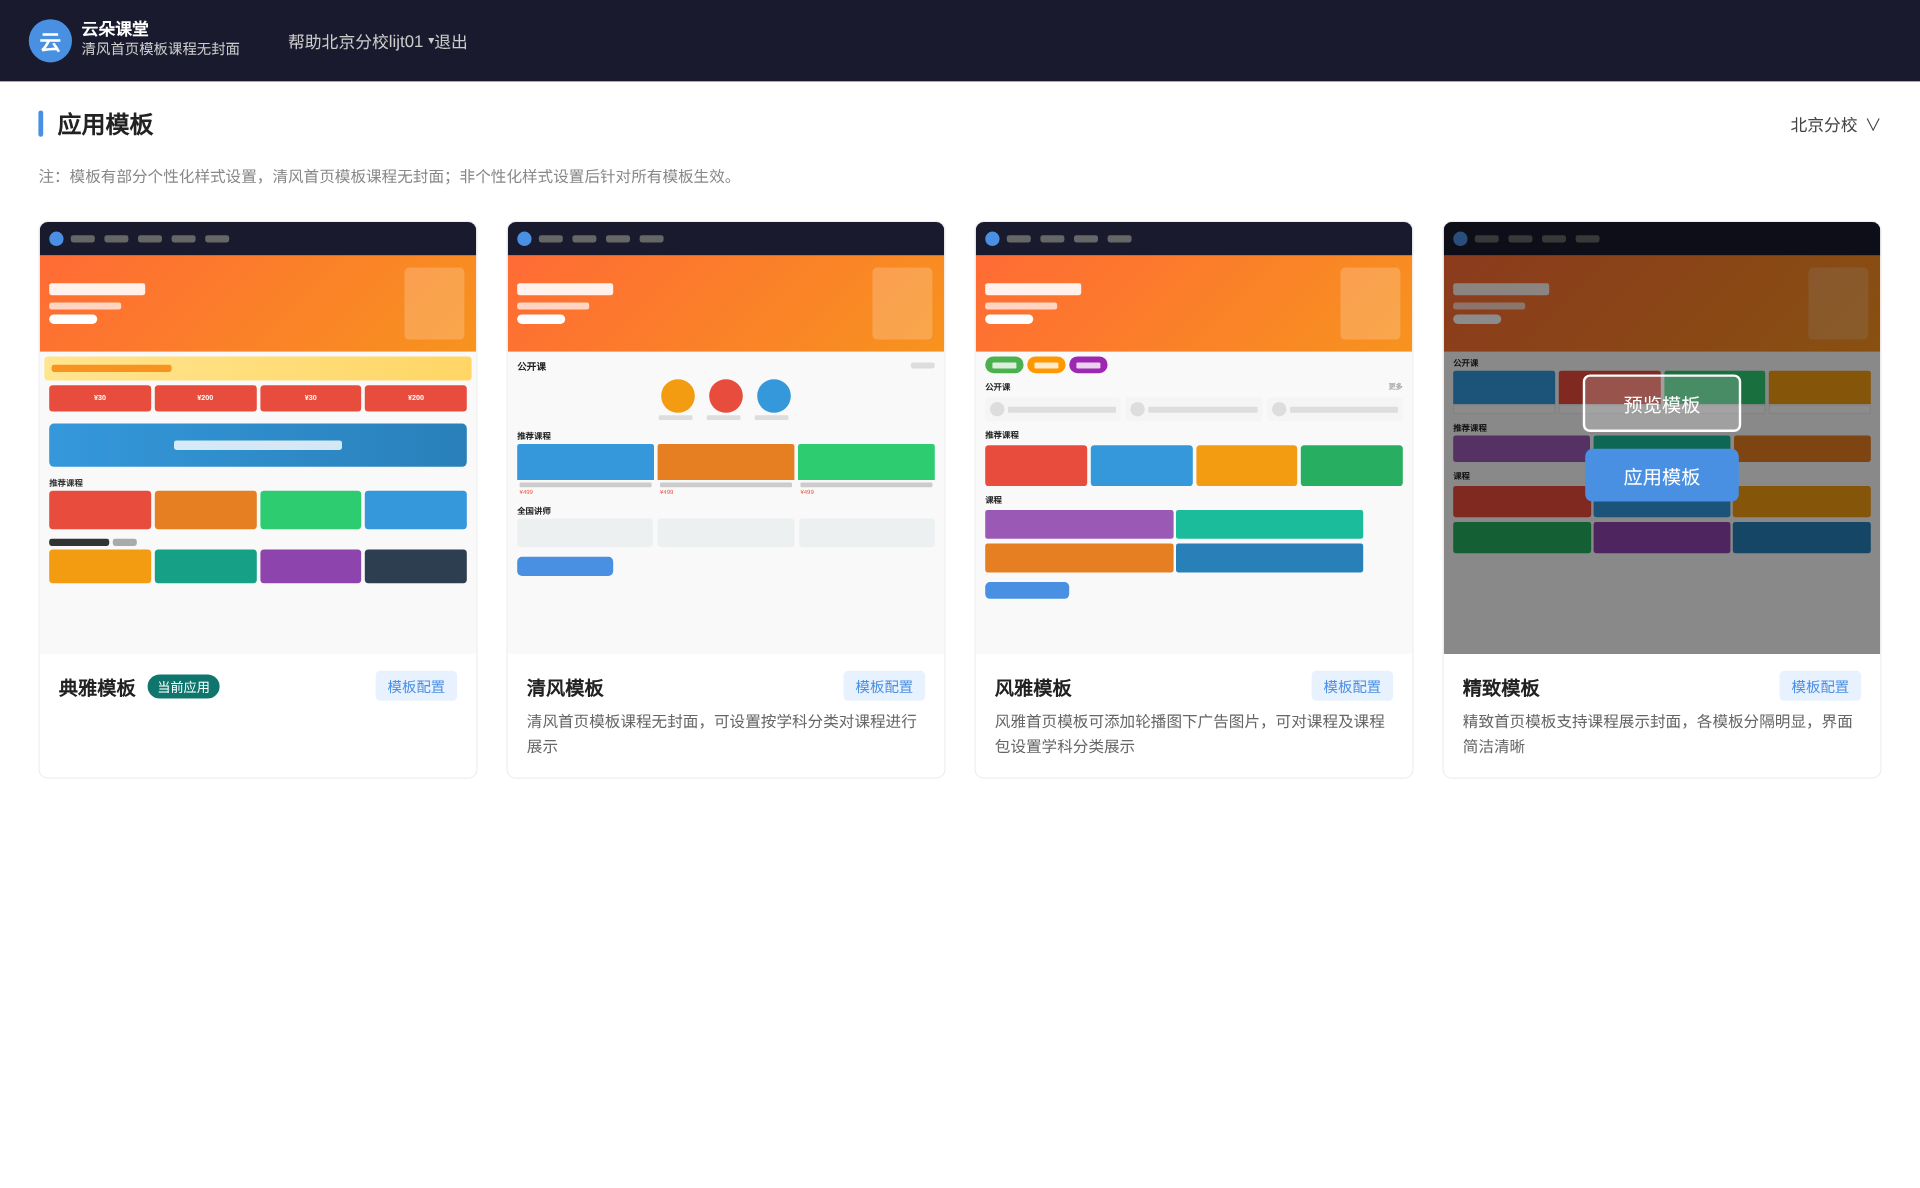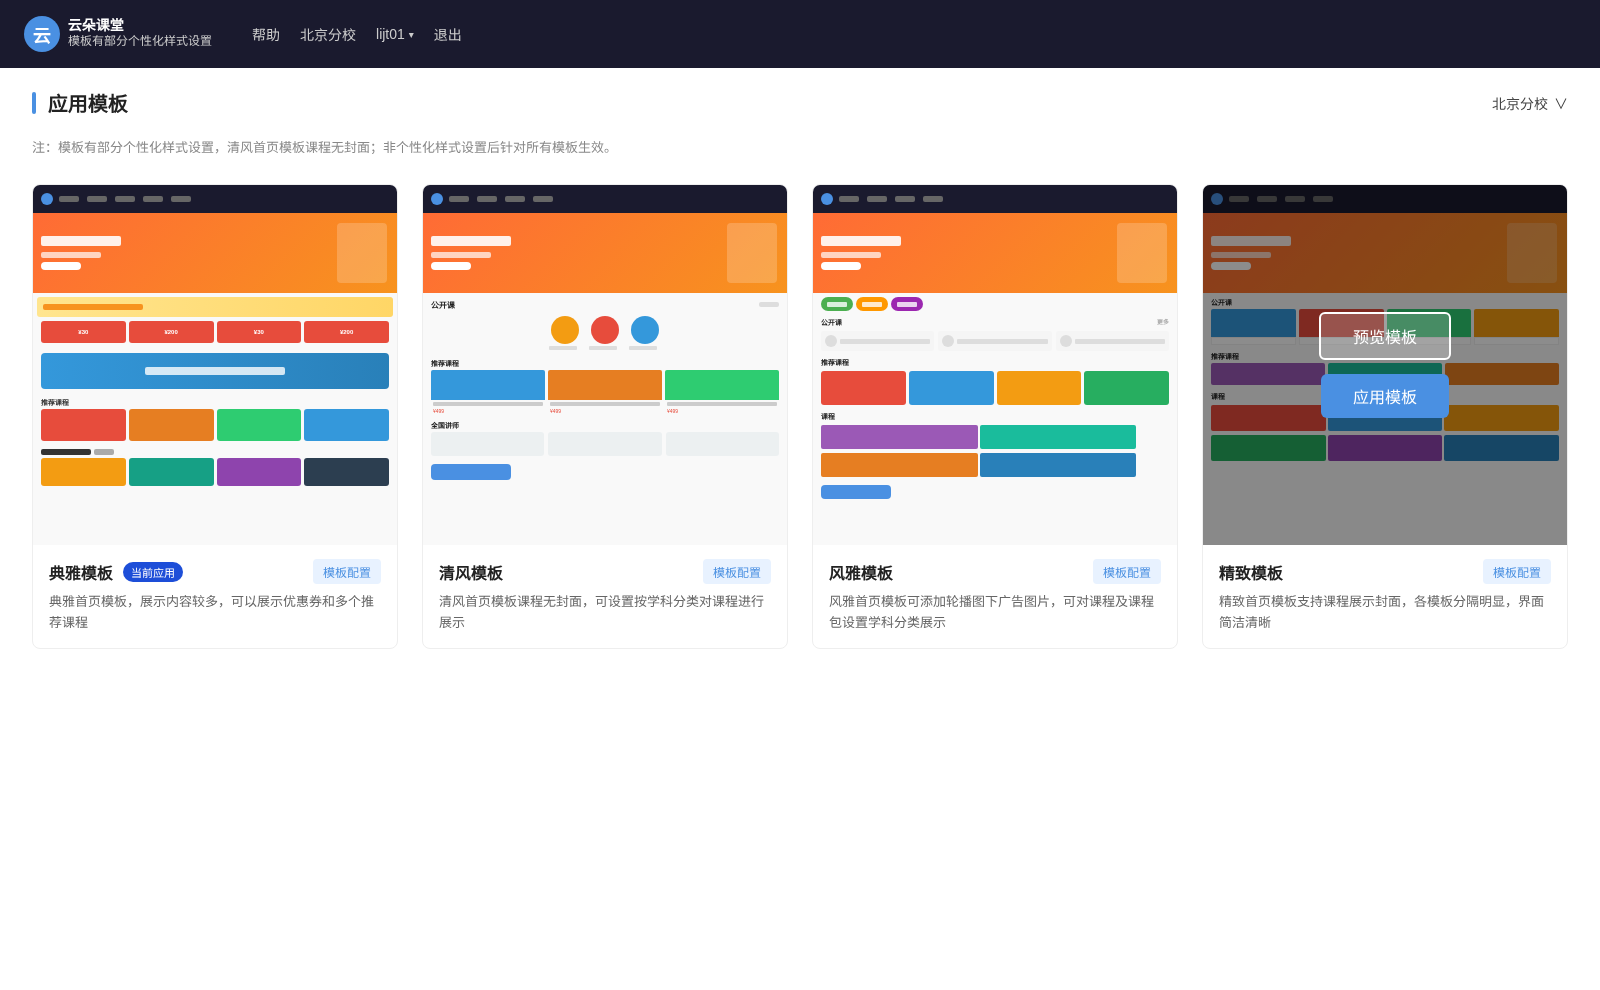--- a/index.html
+++ b/index.html
@@ -48,21 +48,20 @@
       content: '';
       position: absolute;
       bottom: -22px;
       left: 0; right: 0;
       height: 3px;
       background: #4a90e2;
     }
     .navbar-right {
       display: flex;
       align-items: center;
-      gap: 20px;
       font-size: 14px;
       color: #ccc;
     }
     .navbar-right span { cursor: pointer; }
     .user-dropdown {
       display: flex; align-items: center; gap: 4px; cursor: pointer;
     }
     .dropdown-arrow { font-size: 10px; }
 
     
@@ -201,21 +200,21 @@
     .template-info {
       padding: 14px 16px;
     }
     .template-name-row {
       display: flex; align-items: center; gap: 10px; margin-bottom: 8px;
     }
     .template-name {
       font-size: 16px; font-weight: bold; color: #222;
     }
     .current-badge {
-      background: #1d4ed8; color: #fff; font-size: 11px;
+      background: #0f766e; color: #fff; font-size: 11px;
       padding: 2px 8px; border-radius: 10px;
     }
     .config-btn {
       margin-left: auto;
       background: #e8f2ff; color: #4a90e2; font-size: 12px;
       border: none; border-radius: 4px; padding: 4px 10px; cursor: pointer;
     }
     .template-desc {
       font-size: 13px; color: #666; line-height: 1.6;
     }
@@ -258,21 +257,21 @@
     .mini-course-c { flex: 1; height: 28px; border-radius: 3px; }
   </style>
 </head>
 <body>
 
 <nav class="navbar">
   <div class="navbar-logo">
     <div class="logo-icon">云</div>
     <div class="logo-text">
       <div class="main">云朵课堂</div>
-      <div>模板有部分个性化样式设置</div>
+      <div>清风首页模板课程无封面</div>
     </div>
   </div>
   <div class="navbar-right">
     <span>帮助</span>
     <span>北京分校</span>
     <div class="user-dropdown">
       <span>lijt01</span>
       <span class="dropdown-arrow">▾</span>
     </div>
     <span>退出</span>
@@ -358,21 +357,20 @@
             </div>
           </div>
         </div>
       </div>
       <div class="template-info">
         <div class="template-name-row">
           <span class="template-name">典雅模板</span>
           <span class="current-badge">当前应用</span>
           <button class="config-btn">模板配置</button>
         </div>
-        <p class="template-desc">典雅首页模板，展示内容较多，可以展示优惠券和多个推荐课程</p>
       </div>
     </div>
 
     <div class="template-card">
       <div class="template-preview">
         <div class="mini-site">
           <div class="mini-header">
             <div class="mini-logo-dot"></div>
             <div class="mini-nav-items">
               <div class="mini-nav-item"></div>

